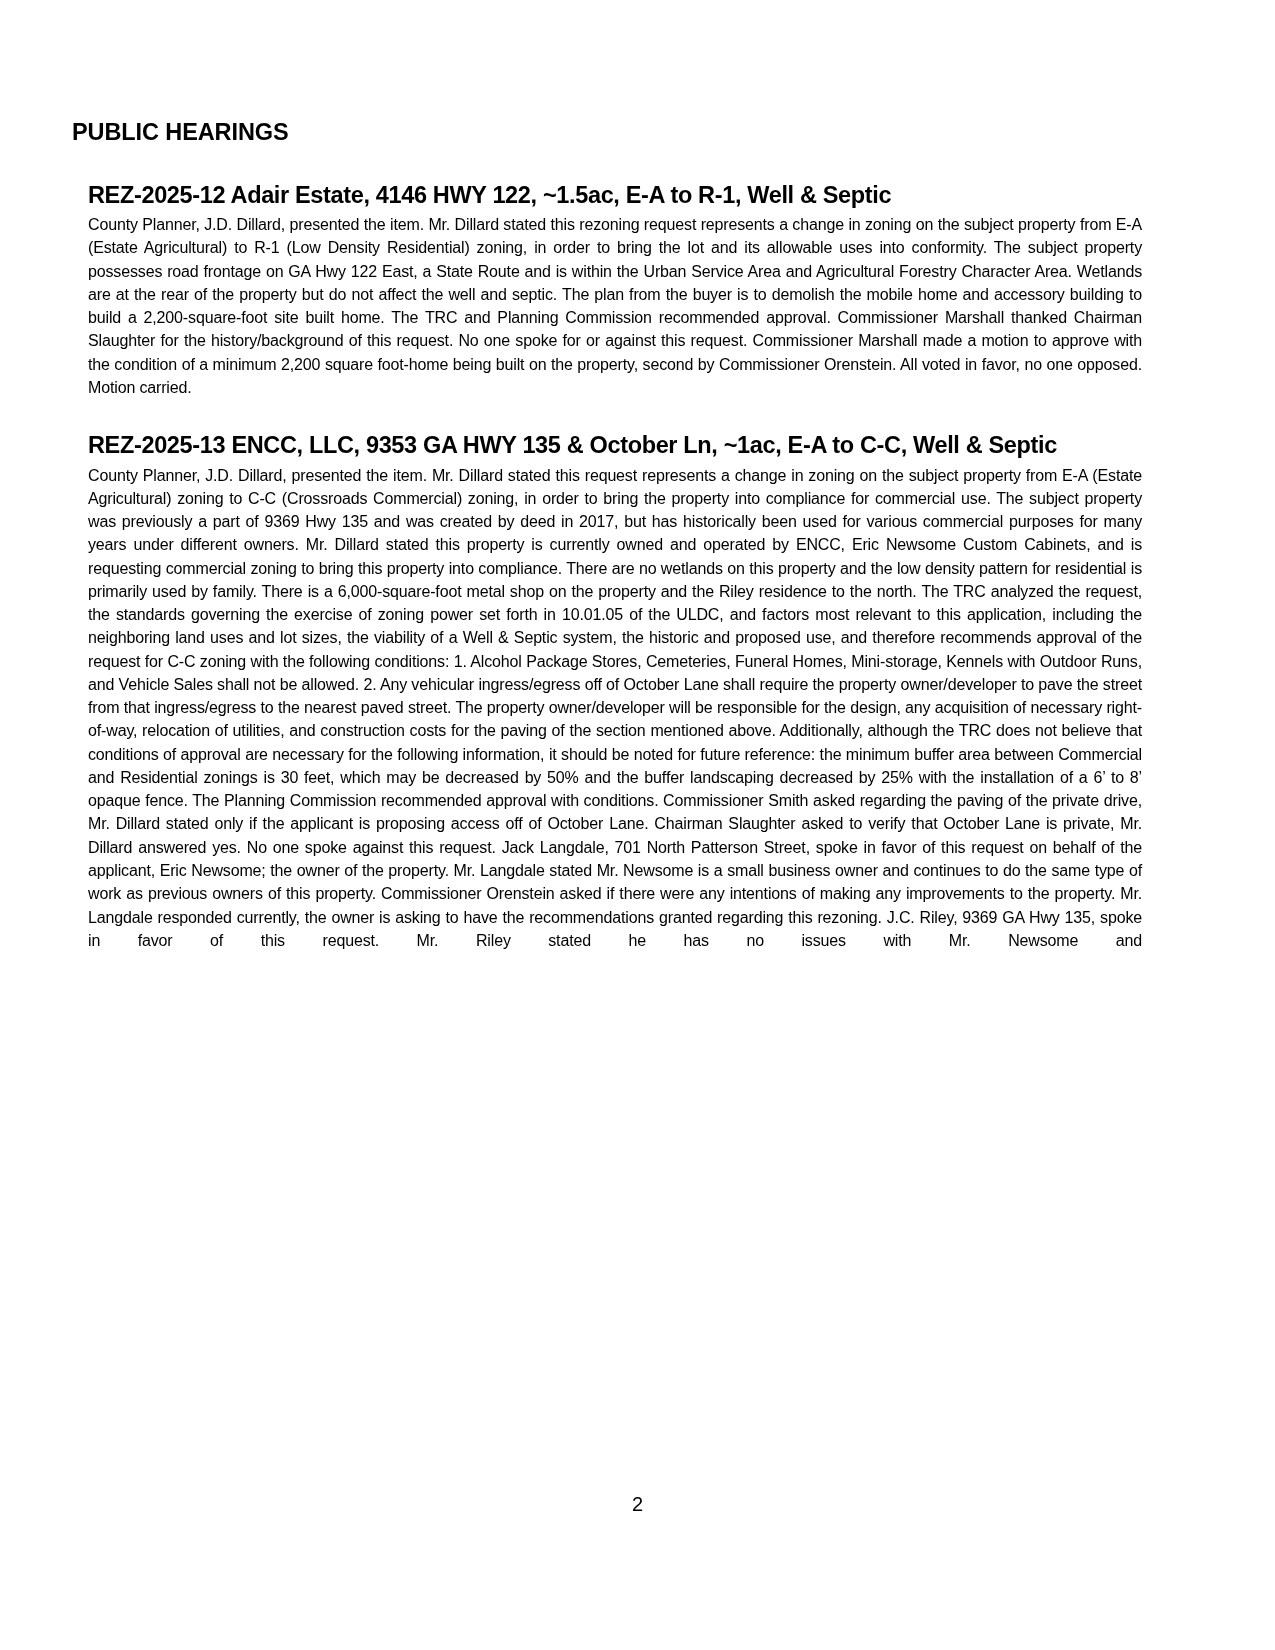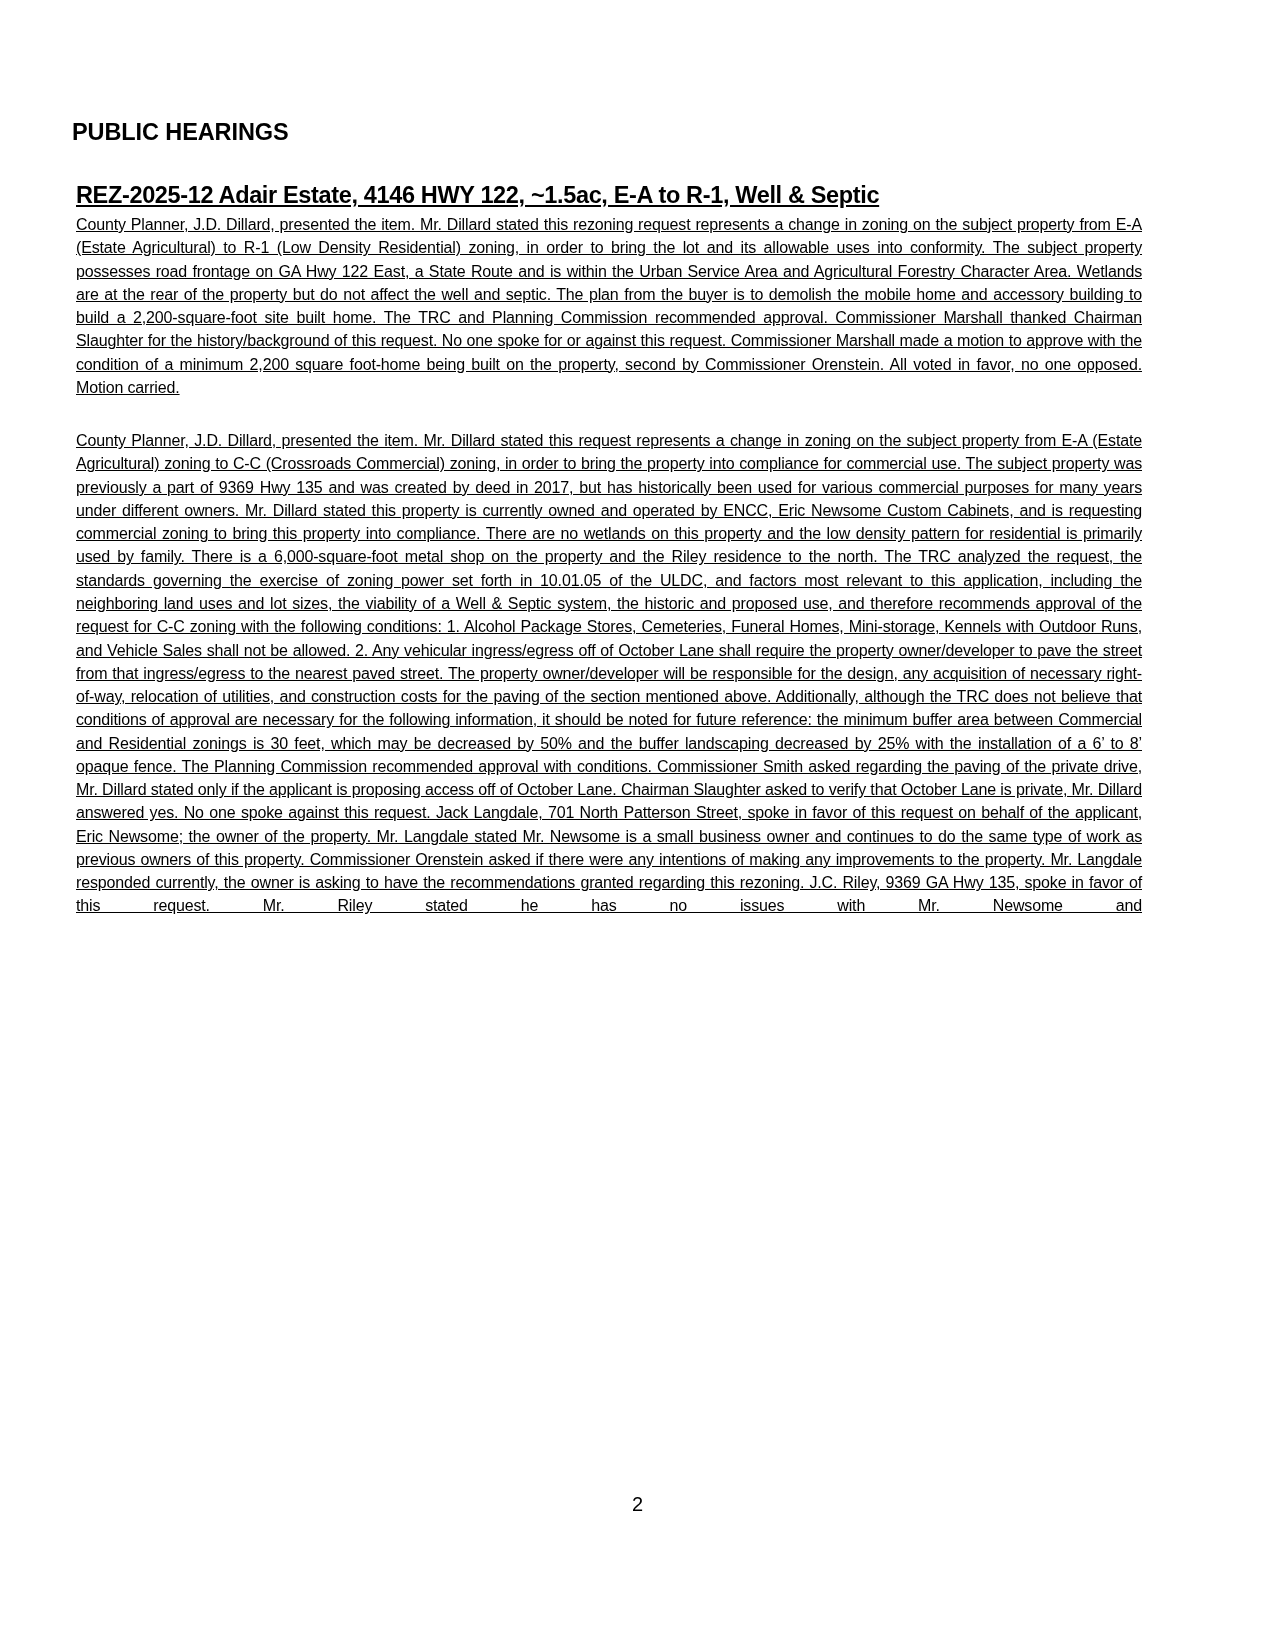--- a/index.html
+++ b/index.html
@@ -25,22 +25,21 @@
     width: 1070px;
   }
   .section-title {
     font-size: 23.5px;
     font-weight: bold;
     line-height: 1.22;
     letter-spacing: -0.1px;
     margin: 0 0 32px 0;
   }
   .item {
-    margin: 0 0 30px 4px;
-    text-decoration: underline;
+    margin: 0 0 30px 16px;
   }
   .item-heading {
     font-size: 23.5px;
     font-weight: bold;
     line-height: 1.42;
     letter-spacing: -0.35px;
     margin: 0 0 1px 0;
     white-space: nowrap;
   }
   .item-body {
@@ -72,19 +71,20 @@
   <div class="doc-body">
 
     <h1 class="section-title">PUBLIC HEARINGS</h1>
 
     <div class="item">
       <div class="item-heading">REZ-2025-12 Adair Estate, 4146 HWY 122, ~1.5ac, E-A to R-1, Well &amp; Septic</div>
       <p class="item-body">County Planner, J.D. Dillard, presented the item. Mr. Dillard stated this rezoning request represents a change in zoning on the subject property from E-A (Estate Agricultural) to R-1 (Low Density Residential) zoning, in order to bring the lot and its allowable uses into conformity. The subject property possesses road frontage on GA Hwy 122 East, a State Route and is within the Urban Service Area and Agricultural Forestry Character Area. Wetlands are at the rear of the property but do not affect the well and septic. The plan from the buyer is to demolish the mobile home and accessory building to build a 2,200-square-foot site built home.  The TRC and Planning Commission recommended approval. Commissioner Marshall thanked Chairman Slaughter for the history/background of this request. No one spoke for or against this request. Commissioner Marshall made a motion to approve with the condition of a minimum 2,200 square foot-home being built on the property, second by Commissioner Orenstein. All voted in favor, no one opposed. Motion carried.</p>
     </div>
 
     <div class="item">
+      <div class="item-heading">REZ-2025-13 ENCC, LLC, 9353 GA HWY 135 &amp; October Ln, ~1ac, E-A to C-C, Well &amp; Septic</div>
       <p class="item-body last-full">County Planner, J.D. Dillard, presented the item. Mr. Dillard stated this request represents a change in zoning on the subject property from E-A (Estate Agricultural) zoning to C-C (Crossroads Commercial) zoning, in order to bring the property into compliance for commercial use. The subject property was previously a part of 9369 Hwy 135 and was created by deed in 2017, but has historically been used for various commercial purposes for many years under different owners. Mr. Dillard stated this property is currently owned and operated by ENCC, Eric Newsome Custom Cabinets, and is requesting commercial zoning to bring this property into compliance. There are no wetlands on this property and the low density pattern for residential is primarily used by family. There is a 6,000-square-foot metal shop on the property and the Riley residence to the north. The TRC analyzed the request, the standards governing the exercise of zoning power set forth in 10.01.05 of the ULDC, and factors most relevant to this application, including the neighboring land uses and lot sizes, the viability of a Well &amp; Septic system, the historic and proposed use, and therefore recommends approval of the request for C-C zoning with the following conditions: 1. Alcohol Package Stores, Cemeteries, Funeral Homes, Mini-storage, Kennels with Outdoor Runs, and Vehicle Sales shall not be allowed. 2. Any vehicular ingress/egress off of October Lane shall require the property owner/developer to pave the street from that ingress/egress to the nearest paved street.  The property owner/developer will be responsible for the design, any acquisition of necessary right-of-way, relocation of utilities, and construction costs for the paving of the section mentioned above. Additionally, although the TRC does not believe that conditions of approval are necessary for the following information, it should be noted for future reference: the minimum buffer area between Commercial and Residential zonings is 30 feet, which may be decreased by 50% and the buffer landscaping decreased by 25% with the installation of a 6’ to 8’ opaque fence. The Planning Commission recommended approval with conditions. Commissioner Smith asked regarding the paving of the private drive, Mr. Dillard stated only if the applicant is proposing access off of October Lane. Chairman Slaughter asked to verify that October Lane is private, Mr. Dillard answered yes. No one spoke against this request. Jack Langdale, 701 North Patterson Street, spoke in favor of this request on behalf of the applicant, Eric Newsome; the owner of the property. Mr. Langdale stated Mr. Newsome is a small business owner and continues to do the same type of work as previous owners of this property. Commissioner Orenstein asked if there were any intentions of making any improvements to the property. Mr. Langdale responded currently, the owner is asking to have the recommendations granted regarding this rezoning. J.C. Riley, 9369 GA Hwy 135, spoke in favor of this request. Mr. Riley stated he has no issues with Mr. Newsome and</p>
     </div>
 
   </div>
 
   <div class="page-number">2</div>
 </div>
 
 </body></html>

